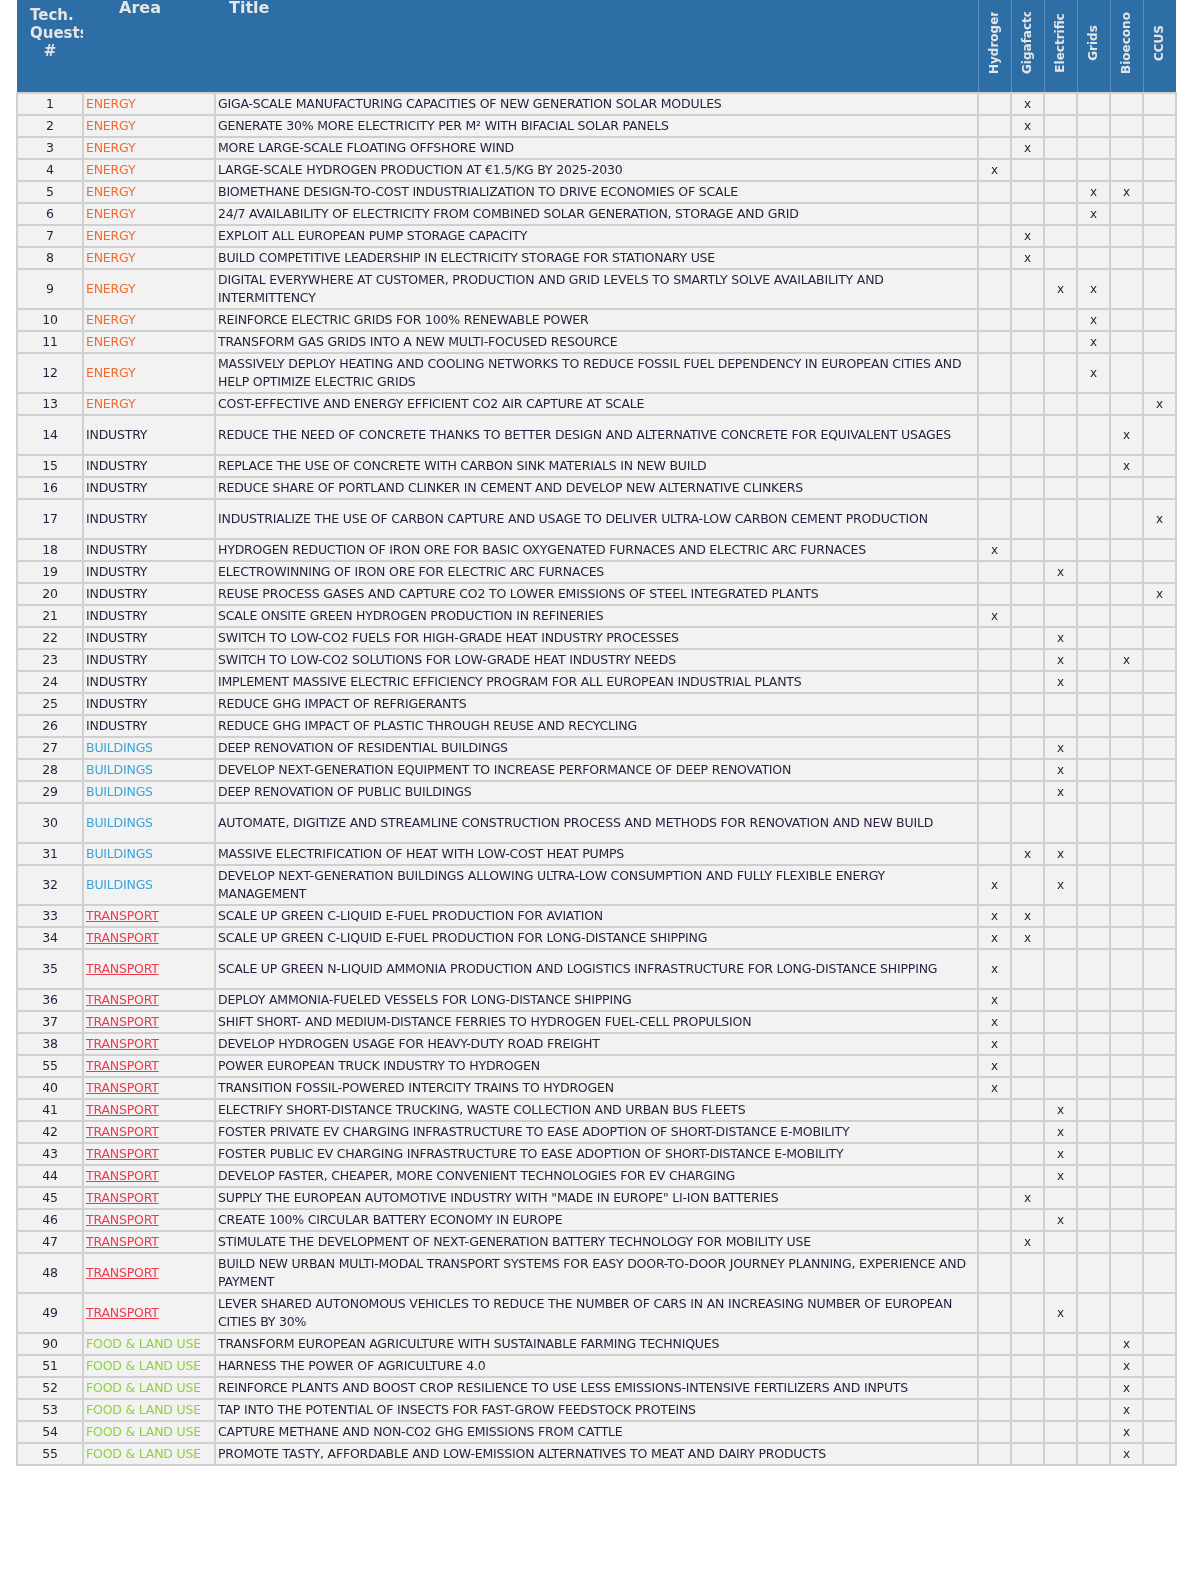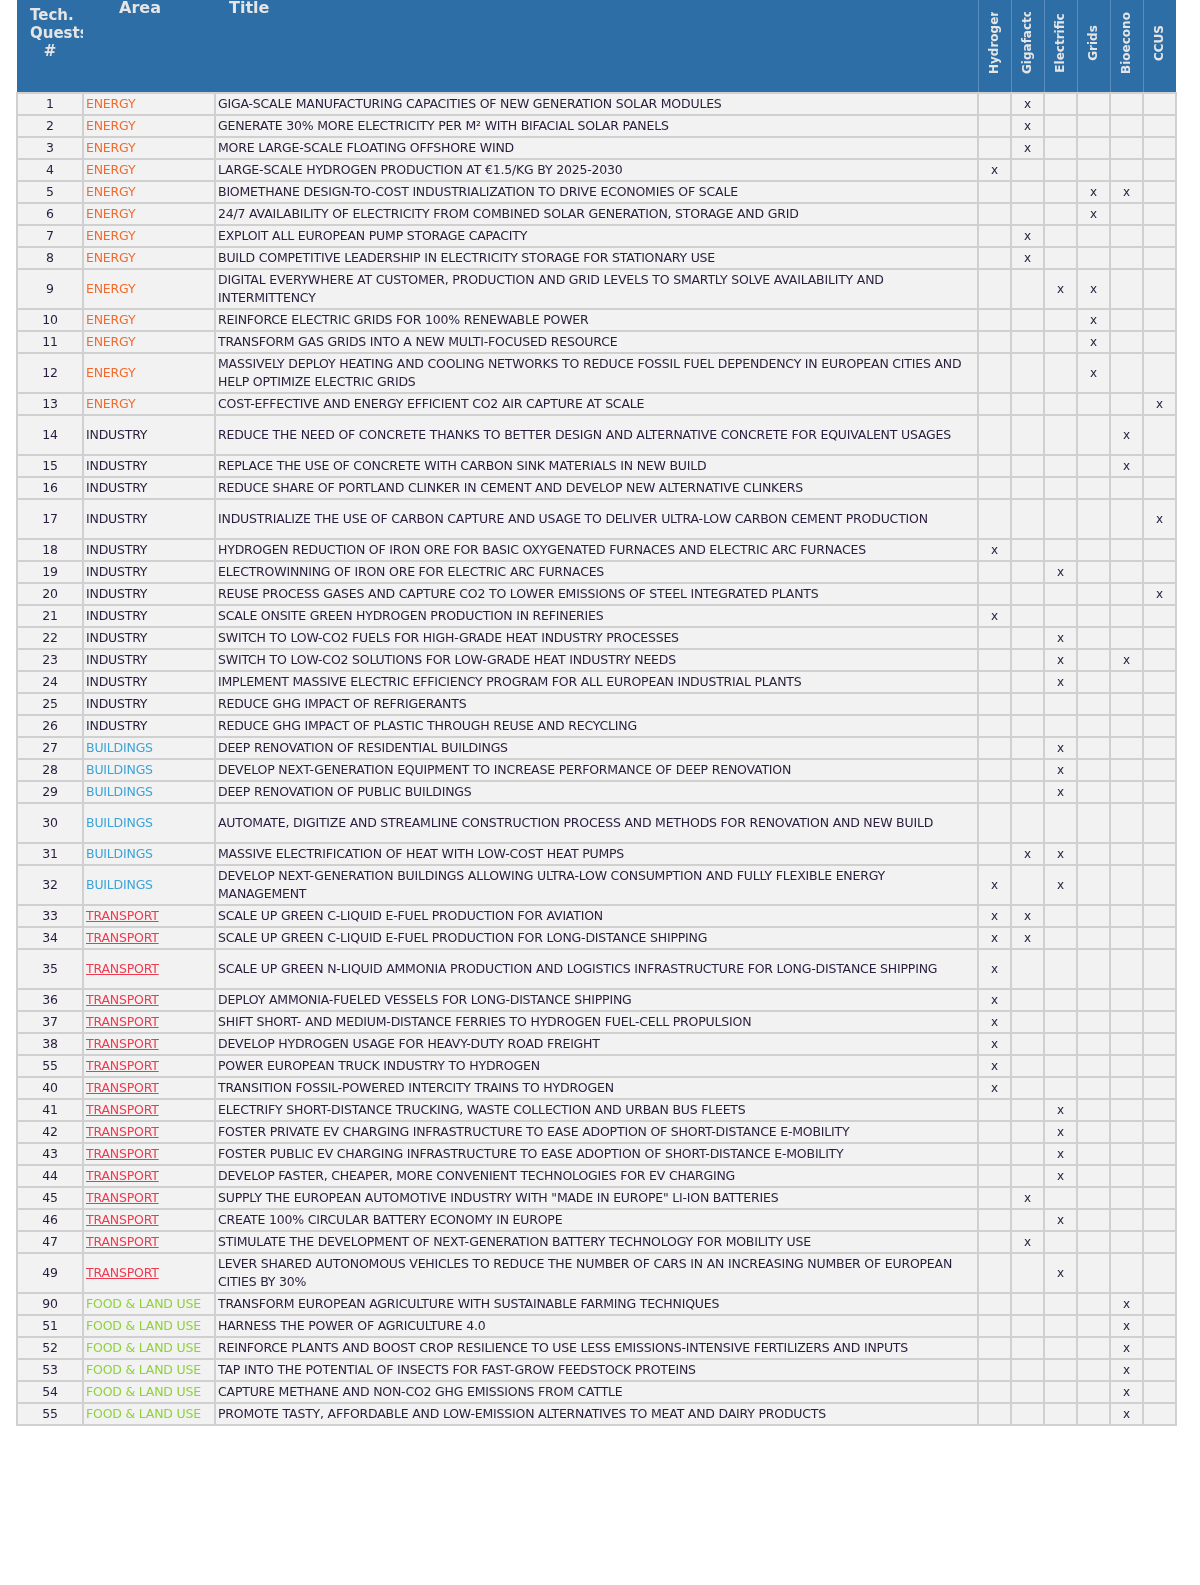--- a/index.html
+++ b/index.html
@@ -603,20 +603,31 @@
           <td class="area a-TRANSPORT" style="color: rgb(238, 59, 80);">TRANSPORT</td>
           <td class="title">STIMULATE THE DEVELOPMENT OF NEXT-GENERATION BATTERY TECHNOLOGY FOR MOBILITY USE</td>
           <td class="mark"></td>
           <td class="mark"><span>x</span></td>
           <td class="mark"></td>
           <td class="mark"></td>
           <td class="mark"></td>
           <td class="mark"></td>
         </tr>
         <tr class="tall">
+          <td class="num">48</td>
+          <td class="area a-TRANSPORT" style="color: rgb(238, 59, 80);">TRANSPORT</td>
+          <td class="title">BUILD NEW URBAN MULTI-MODAL TRANSPORT SYSTEMS FOR EASY DOOR-TO-DOOR JOURNEY PLANNING, EXPERIENCE AND PAYMENT</td>
+          <td class="mark"></td>
+          <td class="mark"></td>
+          <td class="mark"></td>
+          <td class="mark"></td>
+          <td class="mark"></td>
+          <td class="mark"></td>
+        </tr>
+        <tr class="tall">
           <td class="num">49</td>
           <td class="area a-TRANSPORT" style="color: rgb(238, 59, 80);">TRANSPORT</td>
           <td class="title">LEVER SHARED AUTONOMOUS VEHICLES TO REDUCE THE NUMBER OF CARS IN AN INCREASING NUMBER OF EUROPEAN CITIES BY 30%</td>
           <td class="mark"></td>
           <td class="mark"></td>
           <td class="mark"><span>x</span></td>
           <td class="mark"></td>
           <td class="mark"></td>
           <td class="mark"></td>
         </tr>

